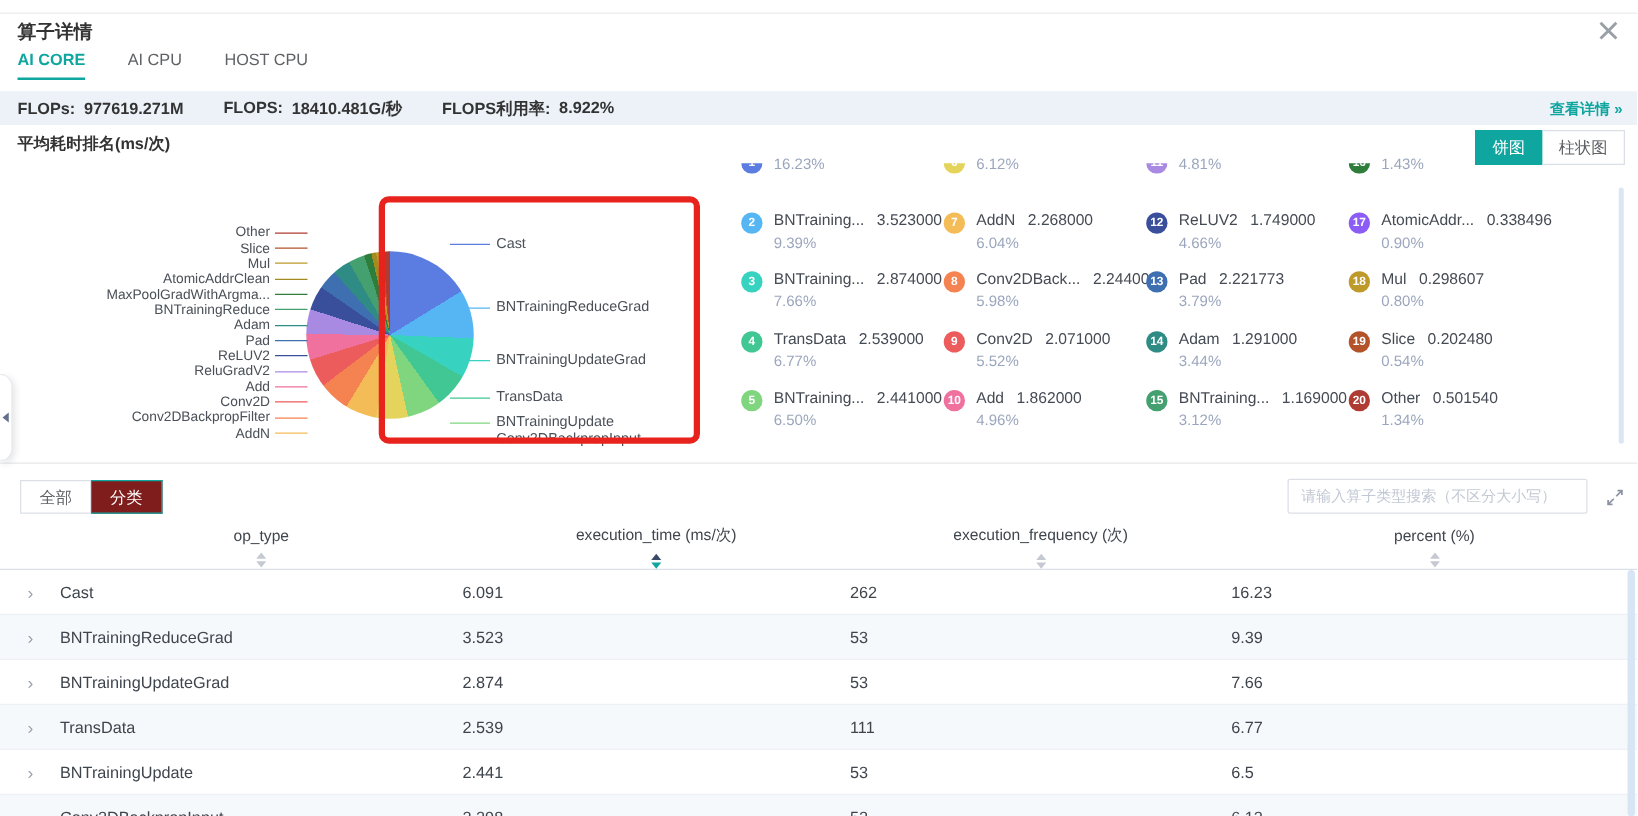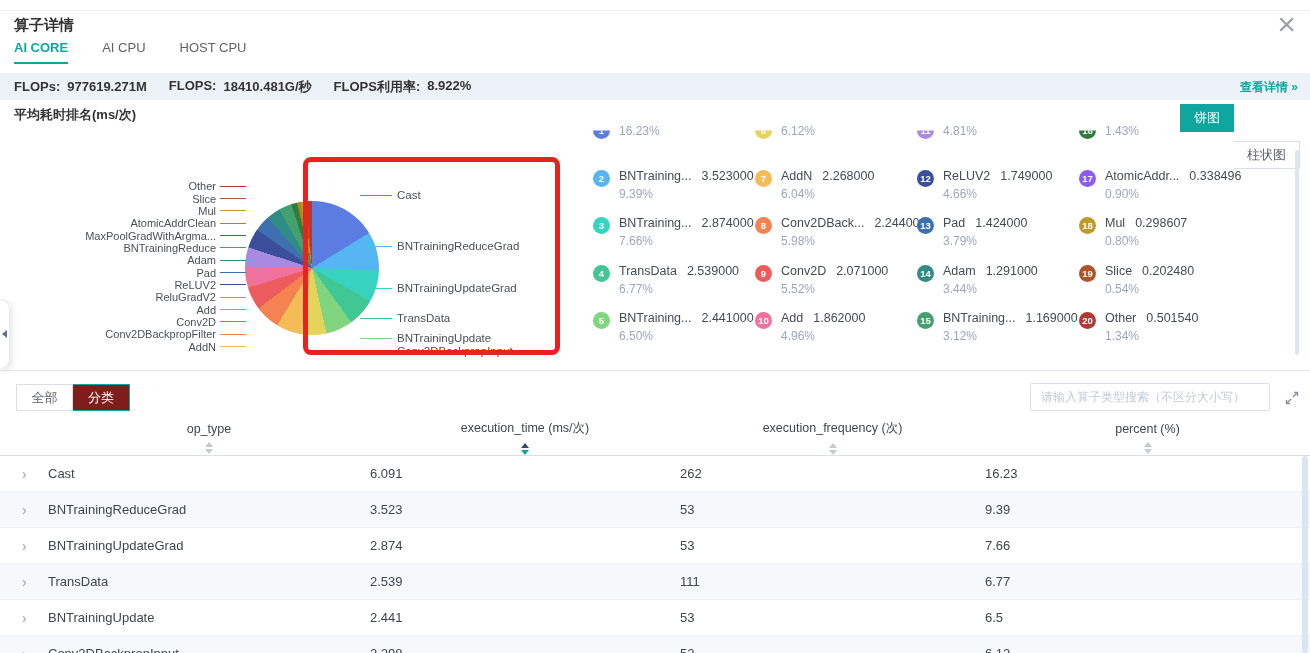--- a/index.html
+++ b/index.html
@@ -6,28 +6,28 @@
   .app{position:relative;width:1310px;height:653px;background:#fff;overflow:hidden;
        font-family:"Liberation Sans",sans-serif;color:#333;}
   .top-line{position:absolute;left:0;top:10px;width:1310px;height:1px;background:#ececec;}
   .page-title{position:absolute;left:14px;top:16px;font-size:15px;font-weight:bold;color:#333;}
   .close{position:absolute;right:14px;top:8px;font-size:32px;line-height:32px;color:#9aa0a8;cursor:pointer;font-weight:100;}
   .tabs{position:absolute;left:14px;top:40px;display:flex;gap:34px;font-size:13px;}
   .tab{color:#606266;padding-bottom:7px;cursor:pointer;}
   .tab.active{color:#0FA6A0;font-weight:bold;border-bottom:2px solid #0FA6A0;}
   .flops{position:absolute;left:0;top:73px;width:1310px;height:27px;background:#ecf2f8;
          display:flex;align-items:center;padding-left:14px;box-sizing:border-box;
-         font-size:13px;font-weight:bold;color:#333;gap:22px;}
+         font-size:13px;font-weight:bold;color:#333;gap:32px;}
   .flops-item{display:flex;gap:7px;white-space:nowrap;}
   .detail-link{position:absolute;right:12px;top:6px;color:#0FA6A0;font-size:12px;font-weight:bold;cursor:pointer;text-decoration:none;}
   .chart-title{position:absolute;left:14px;top:106px;font-size:13px;font-weight:bold;color:#333;}
   .chart-toggle{position:absolute;right:10px;top:104px;display:flex;}
   .chart-toggle button{font-family:inherit;font-size:13px;height:28px;padding:0 13px;cursor:pointer;}
   .btn-pie{background:#0FA6A0;color:#fff;border:1px solid #0FA6A0;}
-  .btn-bar{background:#fff;color:#606266;border:1px solid #dcdfe6;border-left:none;margin-top:37px;}
+  .btn-bar{background:#fff;color:#606266;border:1px solid #dcdfe6;border-left:none;}
   .pie{position:absolute;left:245px;top:201px;width:134px;height:134px;border-radius:50%;}
   .pie-left{position:absolute;left:20px;top:180px;width:226px;}
   .pl-row{display:flex;justify-content:flex-end;align-items:center;height:12.35px;font-size:11px;color:#4a5058;white-space:nowrap;}
   .pl-stub{display:inline-block;width:26px;height:1px;margin-left:4px;flex:0 0 26px;}
   .pr-item{position:absolute;display:flex;align-items:center;font-size:11.5px;color:#4a5058;white-space:nowrap;}
   .pr-stub{display:inline-block;width:32px;height:1px;margin-right:5px;}
   .redbox{position:absolute;left:303px;top:157px;width:257px;height:198px;border:5px solid #E8231D;
           border-radius:8px;box-sizing:border-box;z-index:6;pointer-events:none;}
   .legend-item{position:absolute;display:flex;gap:9px;align-items:flex-start;}
   .lg-circle{width:17px;height:17px;border-radius:50%;color:#fff;font-size:9.5px;font-weight:bold;
@@ -307,21 +307,21 @@
             <span>1.749000</span>
           </div>
           <div class="lg-line2">4.66%</div>
         </div>
       </div>
       <div class="legend-item" style="left: 917px; top: 216px;">
         <div class="lg-circle" style="background: rgb(62, 111, 177);">13</div>
         <div>
           <div class="lg-line1">
             <span>Pad</span>
-            <span>1.424000</span>
+            <span>2.221773</span>
           </div>
           <div class="lg-line2">3.79%</div>
         </div>
       </div>
       <div class="legend-item" style="left: 917px; top: 263.5px;">
         <div class="lg-circle" style="background: rgb(46, 140, 133);">14</div>
         <div>
           <div class="lg-line1">
             <span>Adam</span>
             <span>1.291000</span>

